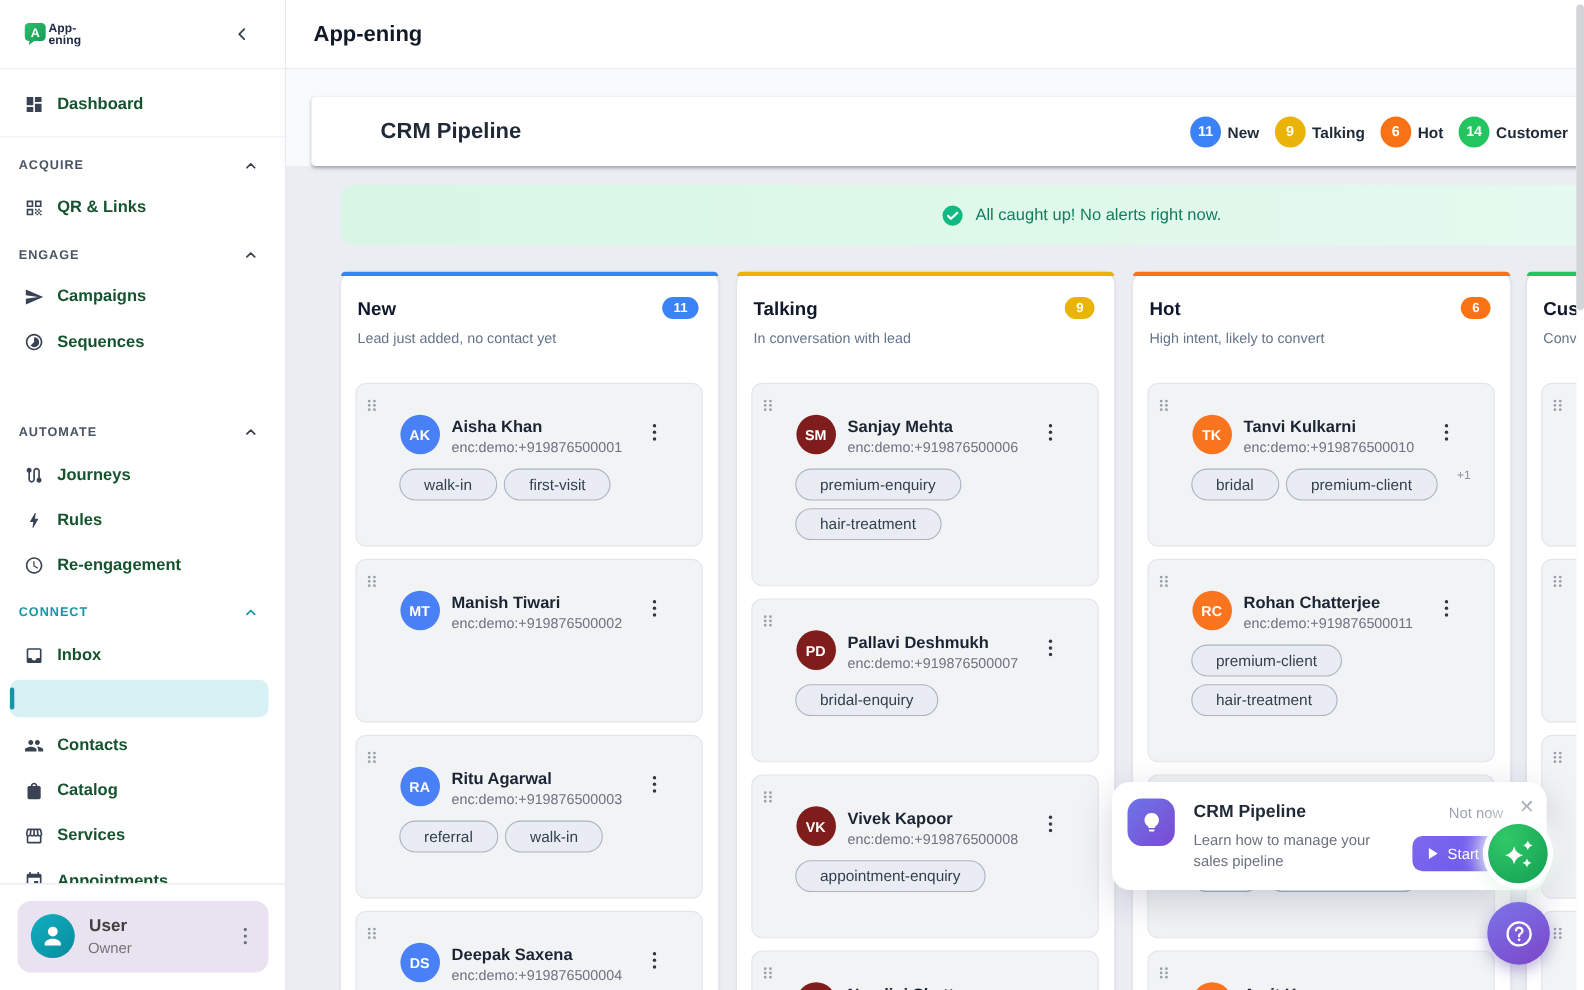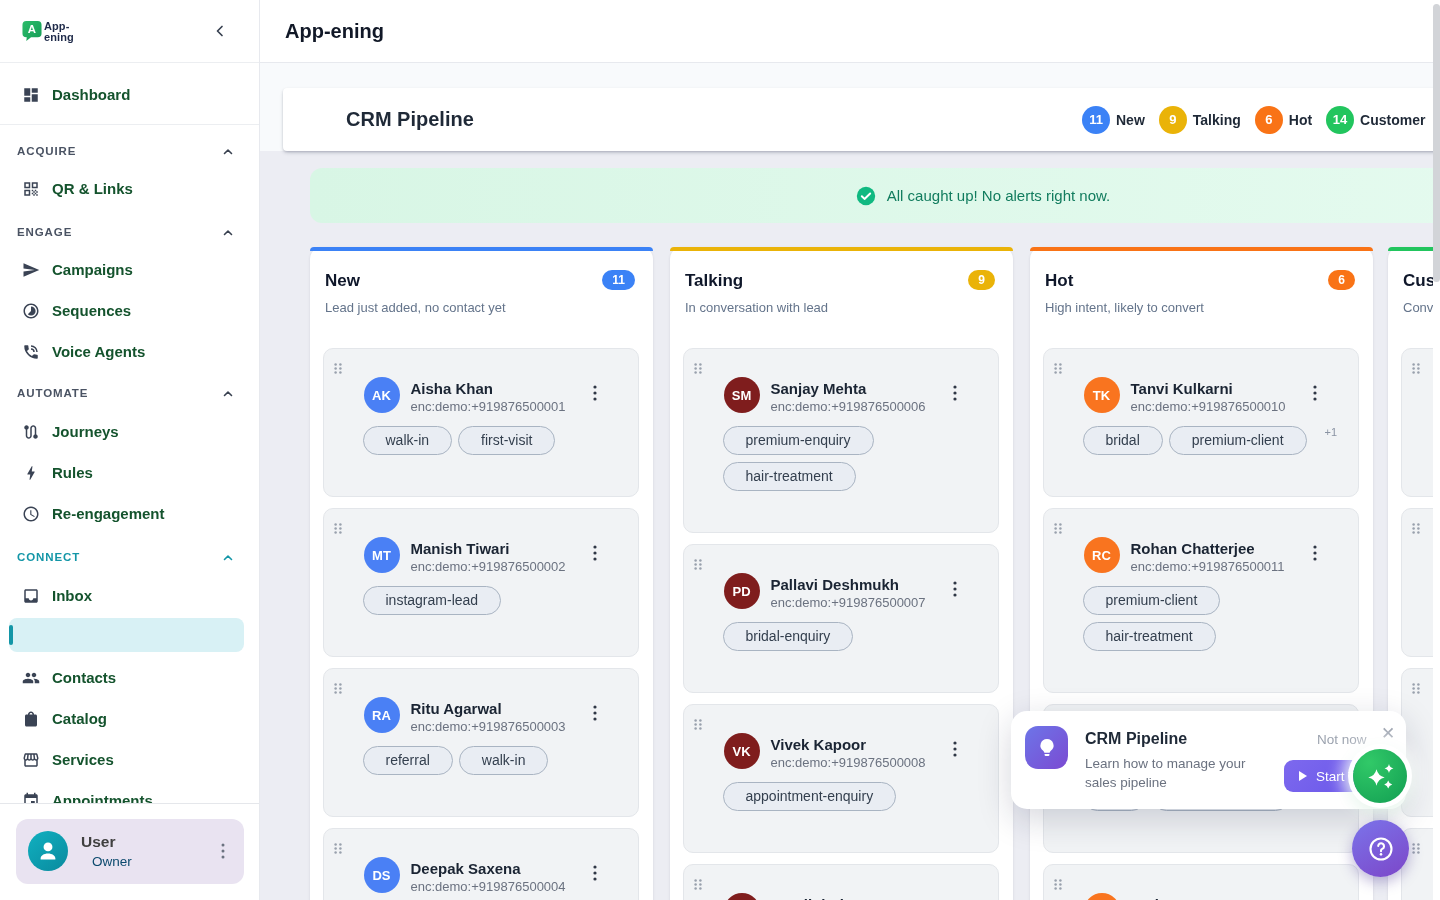--- a/index.html
+++ b/index.html
@@ -137,23 +137,20 @@
             <circle cx="6.4" cy="9.4" r="1.25"></circle>
           </svg>
           <div class="avatar av-b">MT</div>
           <div class="nm">Manish Tiwari</div>
           <div class="ph">enc:demo:+919876500002</div>
           <svg class="kebab" width="4" height="16" viewBox="0 0 4 16" fill="currentColor">
             <circle cx="2" cy="2" r="1.6"></circle>
             <circle cx="2" cy="8" r="1.6"></circle>
             <circle cx="2" cy="14" r="1.6"></circle>
           </svg>
-          <div class="tags">
-            <div class="tag">instagram-lead</div>
-          </div>
         </div>
         <div class="card h1">
           <svg class="drag" width="8" height="11" viewBox="0 0 8 11" fill="currentColor">
             <circle cx="1.6" cy="1.6" r="1.25"></circle>
             <circle cx="6.4" cy="1.6" r="1.25"></circle>
             <circle cx="1.6" cy="5.5" r="1.25"></circle>
             <circle cx="6.4" cy="5.5" r="1.25"></circle>
             <circle cx="1.6" cy="9.4" r="1.25"></circle>
             <circle cx="6.4" cy="9.4" r="1.25"></circle>
           </svg>
@@ -478,26 +475,20 @@
         <path fill="currentColor" d="M2.01 21L23 12 2.01 3 2 10l15 2-15 2z"></path>
       </svg>
       <div class="lb">Campaigns</div>
     </div>
 <div class="navitem" style="top:293px">
       <svg class="ic" width="18" height="18" viewBox="0 0 24 24">
         <path fill="currentColor" d="M16.24 7.76A5.97 5.97 0 0 0 12 6v6l-4.24 4.24a6 6 0 1 0 8.48-8.48zM12 2C6.48 2 2 6.48 2 12s4.48 10 10 10 10-4.48 10-10S17.52 2 12 2zm0 18c-4.42 0-8-3.58-8-8s3.58-8 8-8 8 3.58 8 8-3.58 8-8 8z"></path>
       </svg>
       <div class="lb">Sequences</div>
     </div>
-<div class="navitem" style="top:334px">
-      <svg class="ic" width="18" height="18" viewBox="0 0 24 24">
-        <path fill="currentColor" d="M20 15.5c-1.25 0-2.45-.2-3.57-.57a1 1 0 0 0-1.02.24l-2.2 2.2a15.05 15.05 0 0 1-6.59-6.59l2.2-2.21a1 1 0 0 0 .25-1A11.36 11.36 0 0 1 8.5 4a1 1 0 0 0-1-1H4a1 1 0 0 0-1 1 17 17 0 0 0 17 17 1 1 0 0 0 1-1v-3.5a1 1 0 0 0-1-1zM19 12h2a9 9 0 0 0-9-9v2a7 7 0 0 1 7 7zm-4 0h2a5 5 0 0 0-5-5v2a3 3 0 0 1 3 3z"></path>
-      </svg>
-      <div class="lb">Voice Agents</div>
-    </div>
 <div class="sechead" style="top:387px;color:#4a5363">AUTOMATE</div>
     <div class="secchev" style="top:386px;color:#394150"><svg width="12" height="12" viewBox="0 0 12 12" fill="none">
         <path d="M2.5 7.5L6 4l3.5 3.5" stroke="currentColor" stroke-width="1.6" stroke-linecap="round" stroke-linejoin="round"></path>
       </svg></div>
 <div class="navitem" style="top:414px">
       <svg class="ic" width="18" height="18" viewBox="0 0 24 24">
         <path fill="currentColor" d="M19 15.18V7c0-2.21-1.79-4-4-4s-4 1.79-4 4v10c0 1.1-.9 2-2 2s-2-.9-2-2V8.82C8.16 8.4 9 7.3 9 6c0-1.66-1.34-3-3-3S3 4.66 3 6c0 1.3.84 2.4 2 2.82V17c0 2.21 1.79 4 4 4s4-1.79 4-4V7c0-1.1.9-2 2-2s2 .9 2 2v8.18c-1.16.41-2 1.51-2 2.82 0 1.66 1.34 3 3 3s3-1.34 3-3c0-1.3-.84-2.4-2-2.82z"></path>
       </svg>
       <div class="lb">Journeys</div>
     </div>
@@ -551,21 +542,21 @@
     </div>
 <div style="position:absolute;left:0;top:803px;width:259px;border-top:1px solid #e5e7eb;background:#fff;height:97px"></div>
 <div id="usercard">
 <div style="position:absolute;left:12px;top:12px;width:40px;height:40px;border-radius:50%;background:linear-gradient(140deg,#10b0c0,#0a8a9e);display:flex;align-items:center;justify-content:center">
 <svg width="26" height="26" viewBox="0 0 24 24" fill="#fff">
           <circle cx="12" cy="8.2" r="4.1"></circle>
           <path d="M12 14.2c-3.9 0-6.8 2-6.8 4.6v1h13.6v-1c0-2.6-2.9-4.6-6.8-4.6z"></path>
         </svg>
       </div>
 <div style="position:absolute;left:65px;top:14px;font-size:15.5px;font-weight:700;color:#404040">User</div>
-<div style="position:absolute;left:76px;top:35px;font-size:13.5px;color:#0c4a6e">Owner</div>
+<div style="position:absolute;left:64px;top:35px;font-size:13.5px;color:#737373">Owner</div>
 <svg style="position:absolute;left:205px;top:24px;color:#6b7280" width="4" height="16" viewBox="0 0 4 16" fill="currentColor">
         <circle cx="2" cy="2" r="1.5"></circle>
         <circle cx="2" cy="8" r="1.5"></circle>
         <circle cx="2" cy="14" r="1.5"></circle>
       </svg>
 </div>
 </div>
 <div id="sbar">
     <div class="thumb"></div>
   </div>

